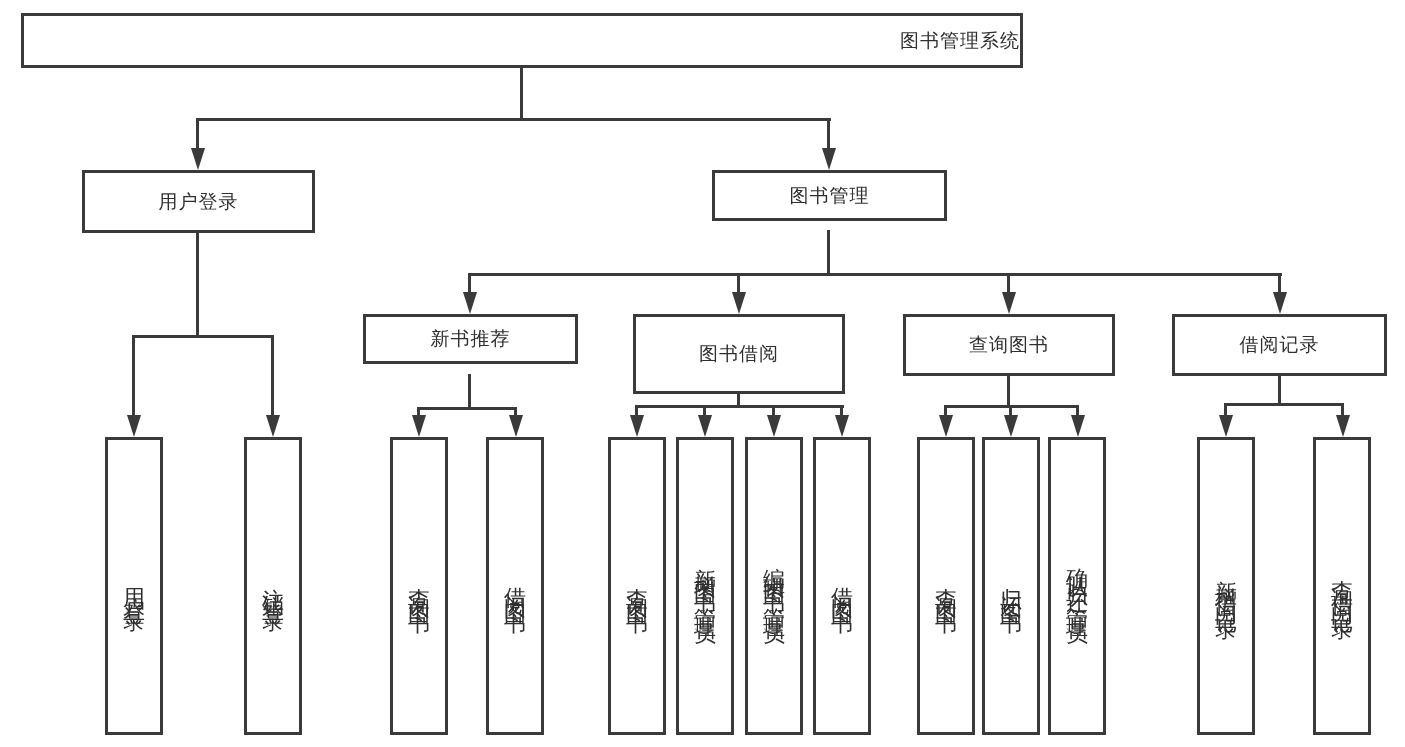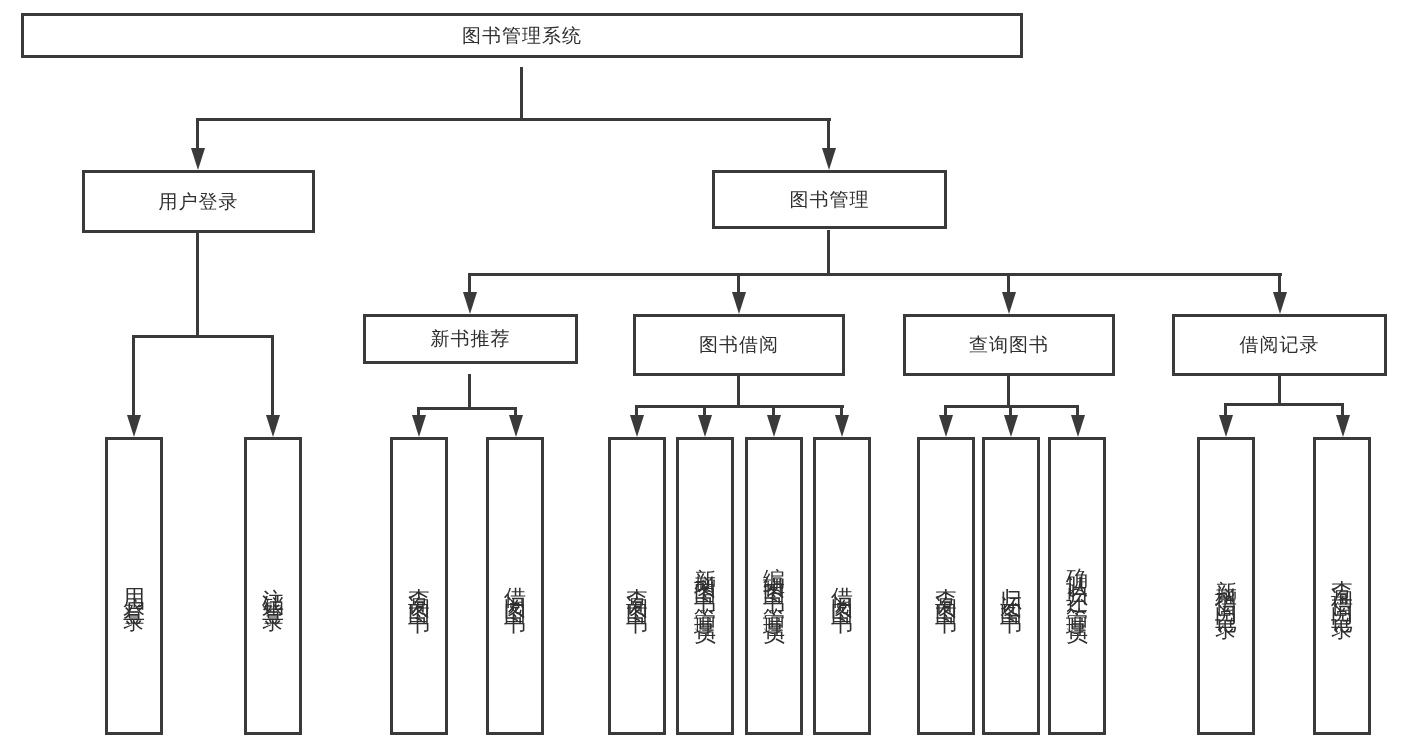--- a/index.html
+++ b/index.html
@@ -115,37 +115,37 @@
   <div class="arrow" style="left:1004px; top:415px;"></div>
   <div class="arrow" style="left:1071px; top:415px;"></div>
 
   <div class="vline" style="left:1278px; top:374px; height:32px;"></div>
   <div class="hline" style="left:1224px; top:403px; width:120px;"></div>
   <div class="vline" style="left:1224px; top:403px; height:16px;"></div>
   <div class="vline" style="left:1341px; top:403px; height:16px;"></div>
   <div class="arrow" style="left:1219px; top:415px;"></div>
   <div class="arrow" style="left:1336px; top:415px;"></div>
 
-  <div class="node" style="left:21px; top:13px; width:1002px; height:45px;">
+  <div class="node" style="left:21px; top:13px; width:1002px; height:55px;justify-content:flex-end;">
     <span>图书管理系统</span>
   </div>
 
   <div class="node" style="left:82px; top:170px; width:233px; height:63px;">
     <span>用户登录</span>
   </div>
 
-  <div class="node" style="left:712px; top:170px; width:235px; height:59px;">
+  <div class="node" style="left:712px; top:170px; width:235px; height:51px;">
     <span>图书管理</span>
   </div>
 
   <div class="node" style="left:363px; top:314px; width:215px; height:50px;">
     <span>新书推荐</span>
   </div>
 
-  <div class="node" style="left:633px; top:314px; width:212px; height:62px;">
+  <div class="node" style="left:633px; top:314px; width:212px; height:80px;">
     <span>图书借阅</span>
   </div>
 
   <div class="node" style="left:903px; top:314px; width:212px; height:62px;">
     <span>查询图书</span>
   </div>
 
   <div class="node" style="left:1172px; top:314px; width:215px; height:62px;">
     <span>借阅记录</span>
   </div>

